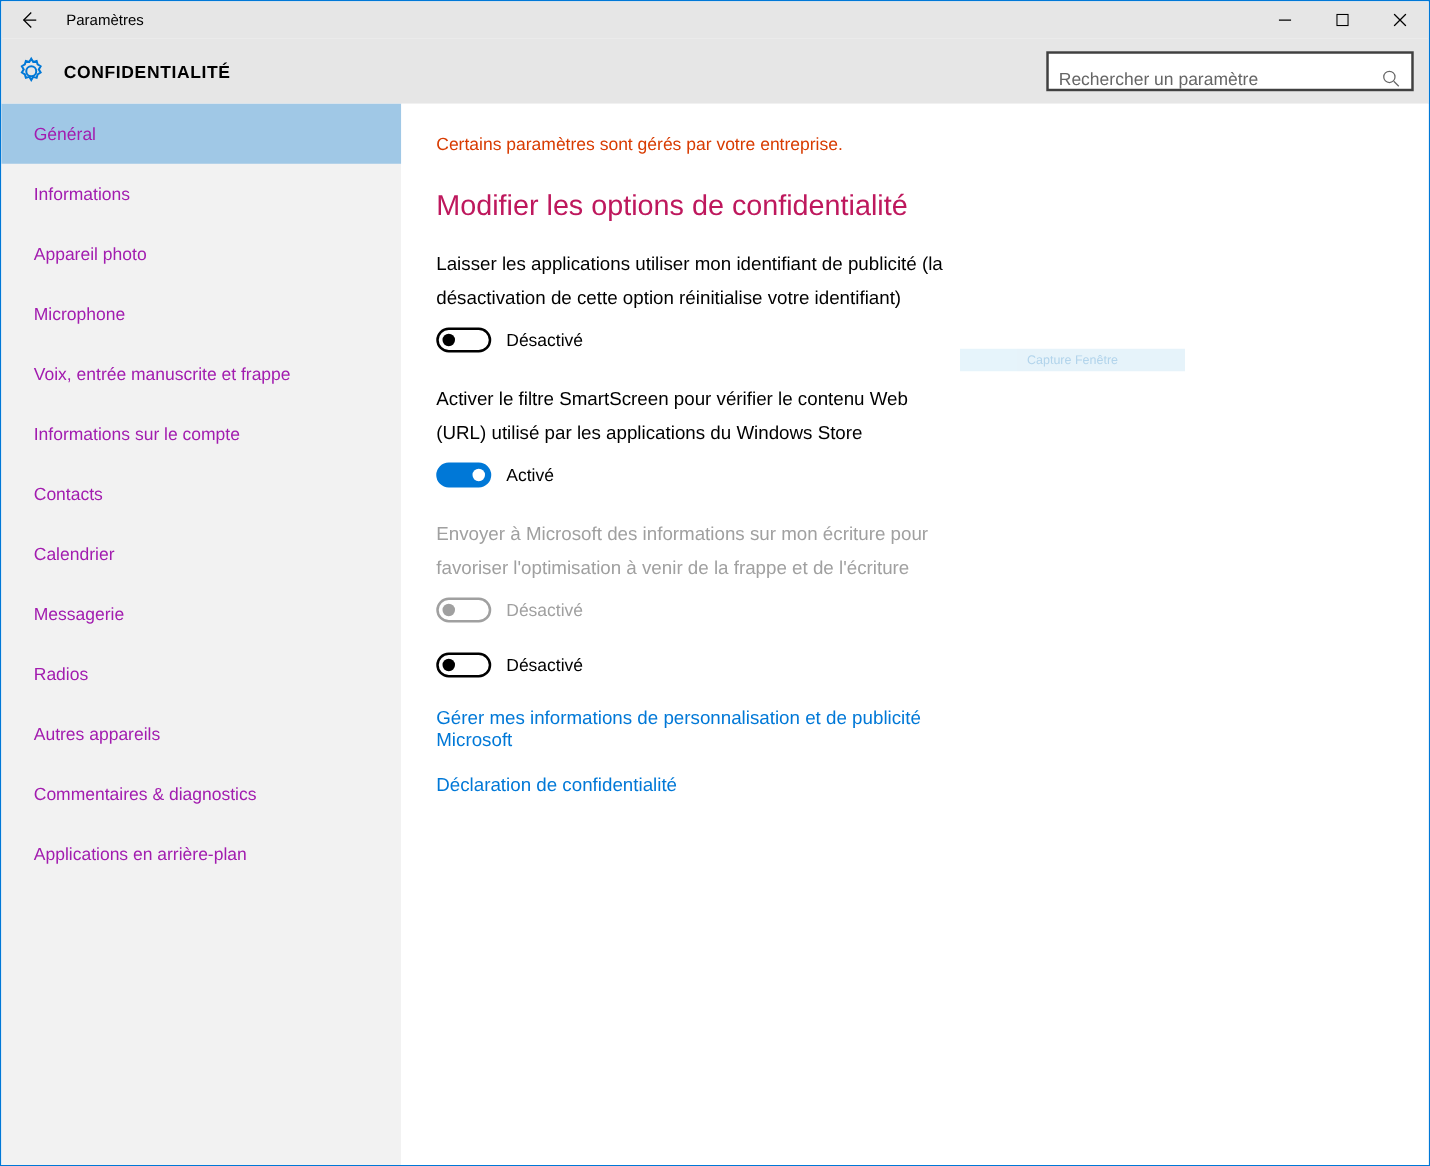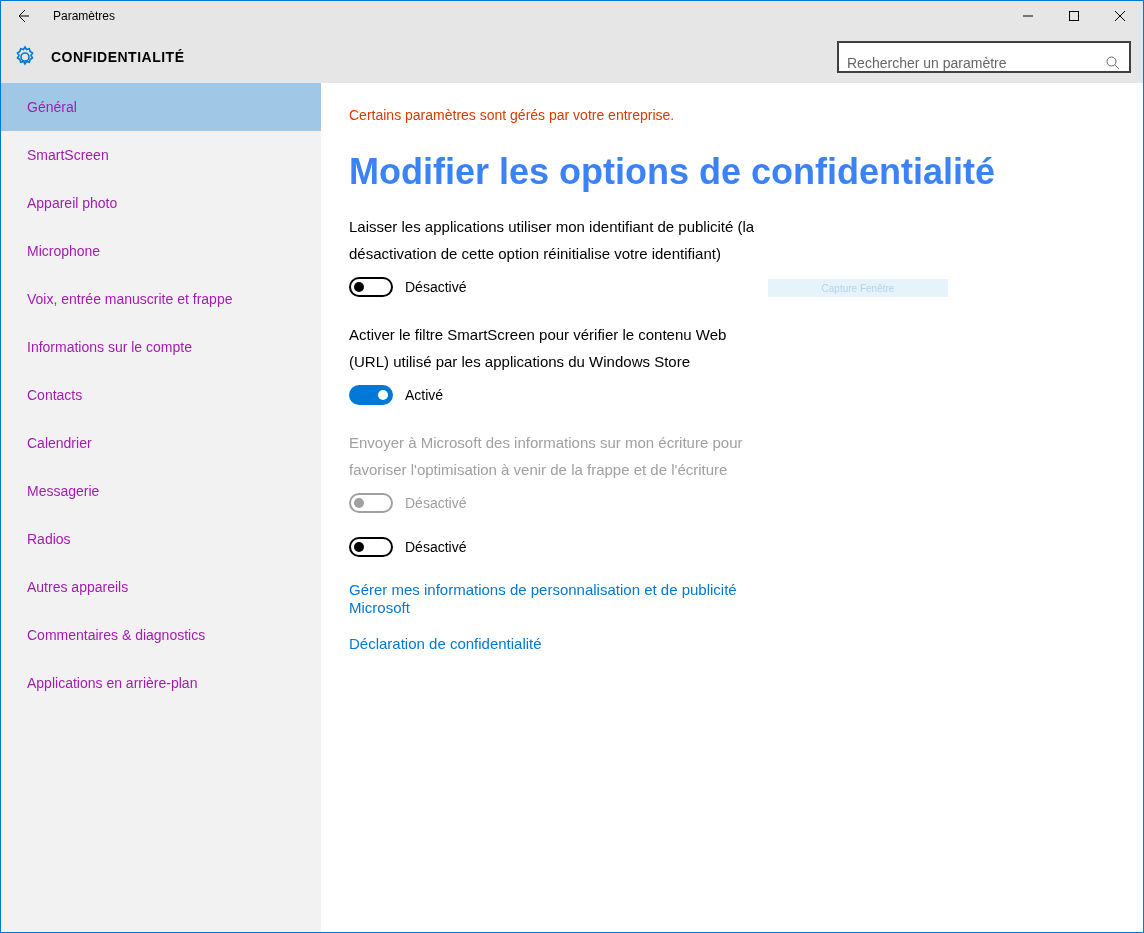--- a/index.html
+++ b/index.html
@@ -120,24 +120,24 @@
     padding: 24px 0 0 28px;
     background: #fff;
     position: relative;
   }
   .notice {
     color: #d83b01;
     font-size: 14px;
     margin-bottom: 28px;
   }
   .main-heading {
-    font-size: 36px;
-    font-weight: 700;
+    font-size: 23px;
+    font-weight: 400;
     margin-bottom: 20px;
-    color: #3b82f6;
+    color: #be185d;
   }
   .setting-block {
     margin-bottom: 24px;
     max-width: 420px;
   }
   .setting-desc {
     font-size: 15px;
     line-height: 27px;
     color: #000;
     margin-bottom: 10px;
@@ -249,21 +249,21 @@
   </div>
 </div>
 
 <div class="body">
 
   <div class="sidebar">
     <div class="side-item active">
         <span>Général</span>
       </div>
     <div class="side-item">
-        <span>SmartScreen</span>
+        <span>Informations</span>
       </div>
     <div class="side-item">
         <span>Appareil photo</span>
       </div>
     <div class="side-item">
         <span>Microphone</span>
       </div>
     <div class="side-item">
         <span>Voix, entrée manuscrite et frappe</span>
       </div>

